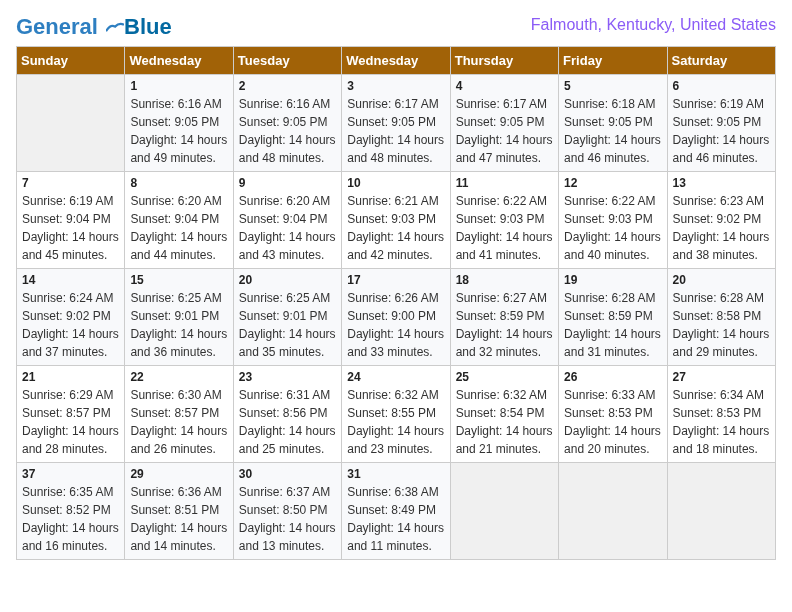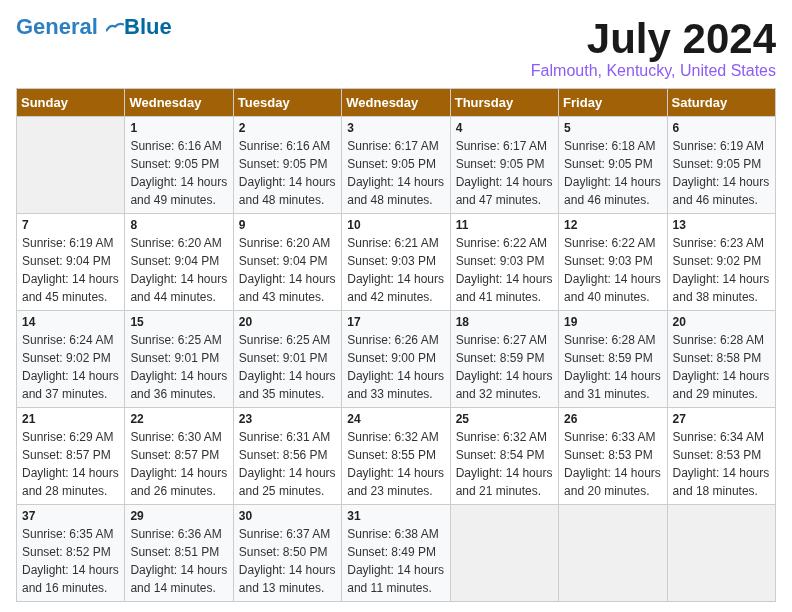--- a/index.html
+++ b/index.html
@@ -103,21 +103,20 @@
       <div class="logo-text">
         <span>General</span>
         <svg class="logo-icon" viewBox="0 0 20 13" xmlns="http://www.w3.org/2000/svg">
           <path d="M0 10 Q5 2 10 5 Q15 0 20 3" stroke="#2e7fc1" stroke-width="2.5" fill="none"></path>
         </svg>
       </div>
     </div>
     <div class="logo-text" style="color:#0369a1; font-size:22px;">Blue</div>
   </div>
   <div class="title-area">
-    <div class="month-title">July 2024</div>
     <div class="location">Falmouth, Kentucky, United States</div>
   </div>
 </div>
 
 <table>
   <thead>
     <tr>
     <th>Sunday</th>
         <th>Wednesday</th>
         <th>Tuesday</th>

